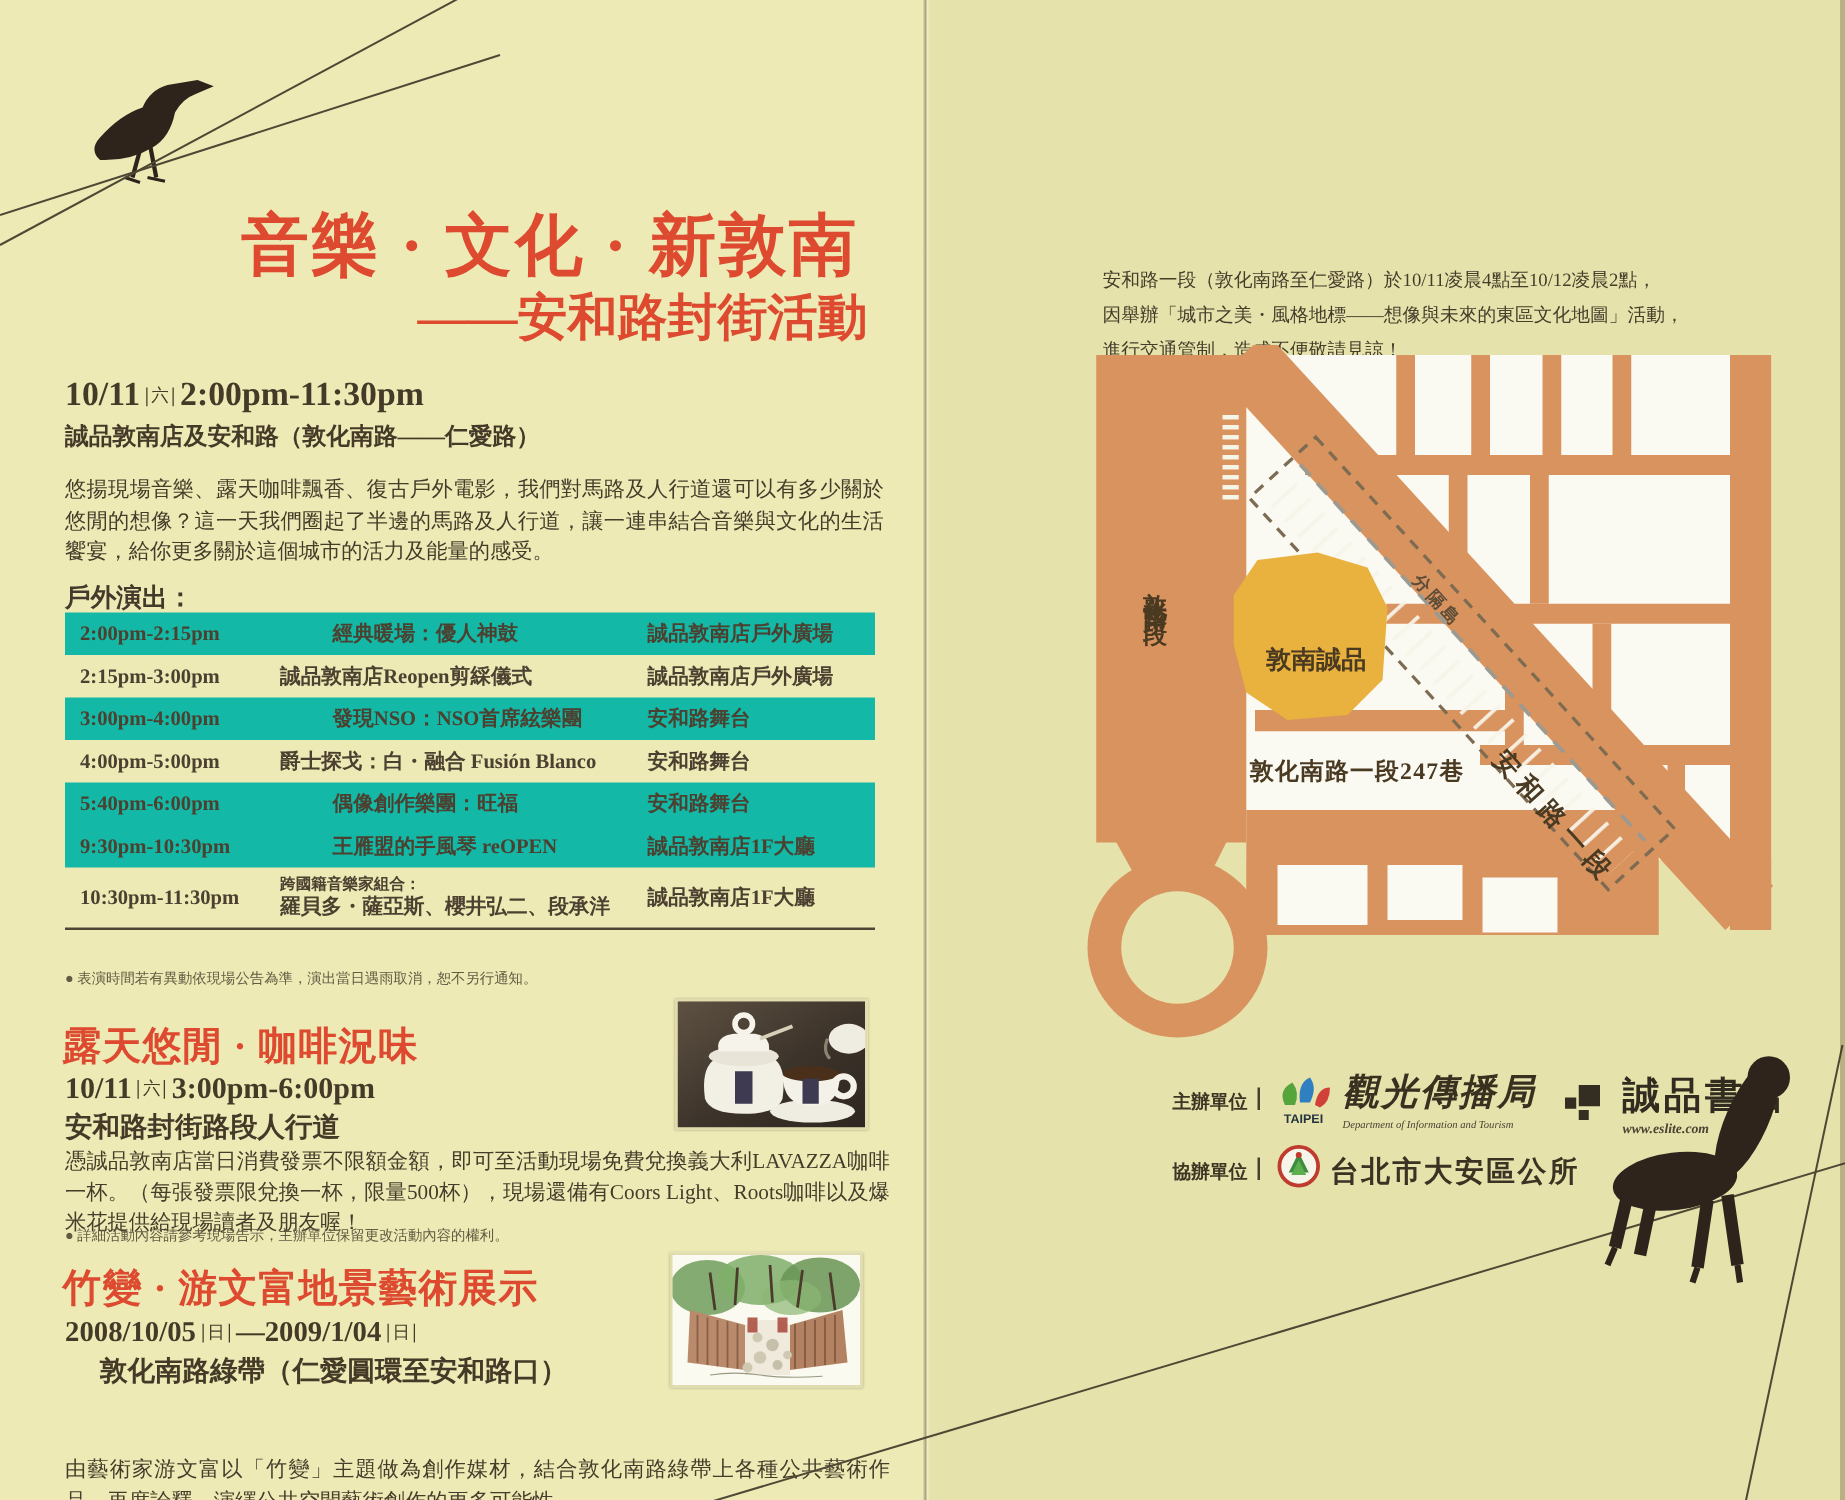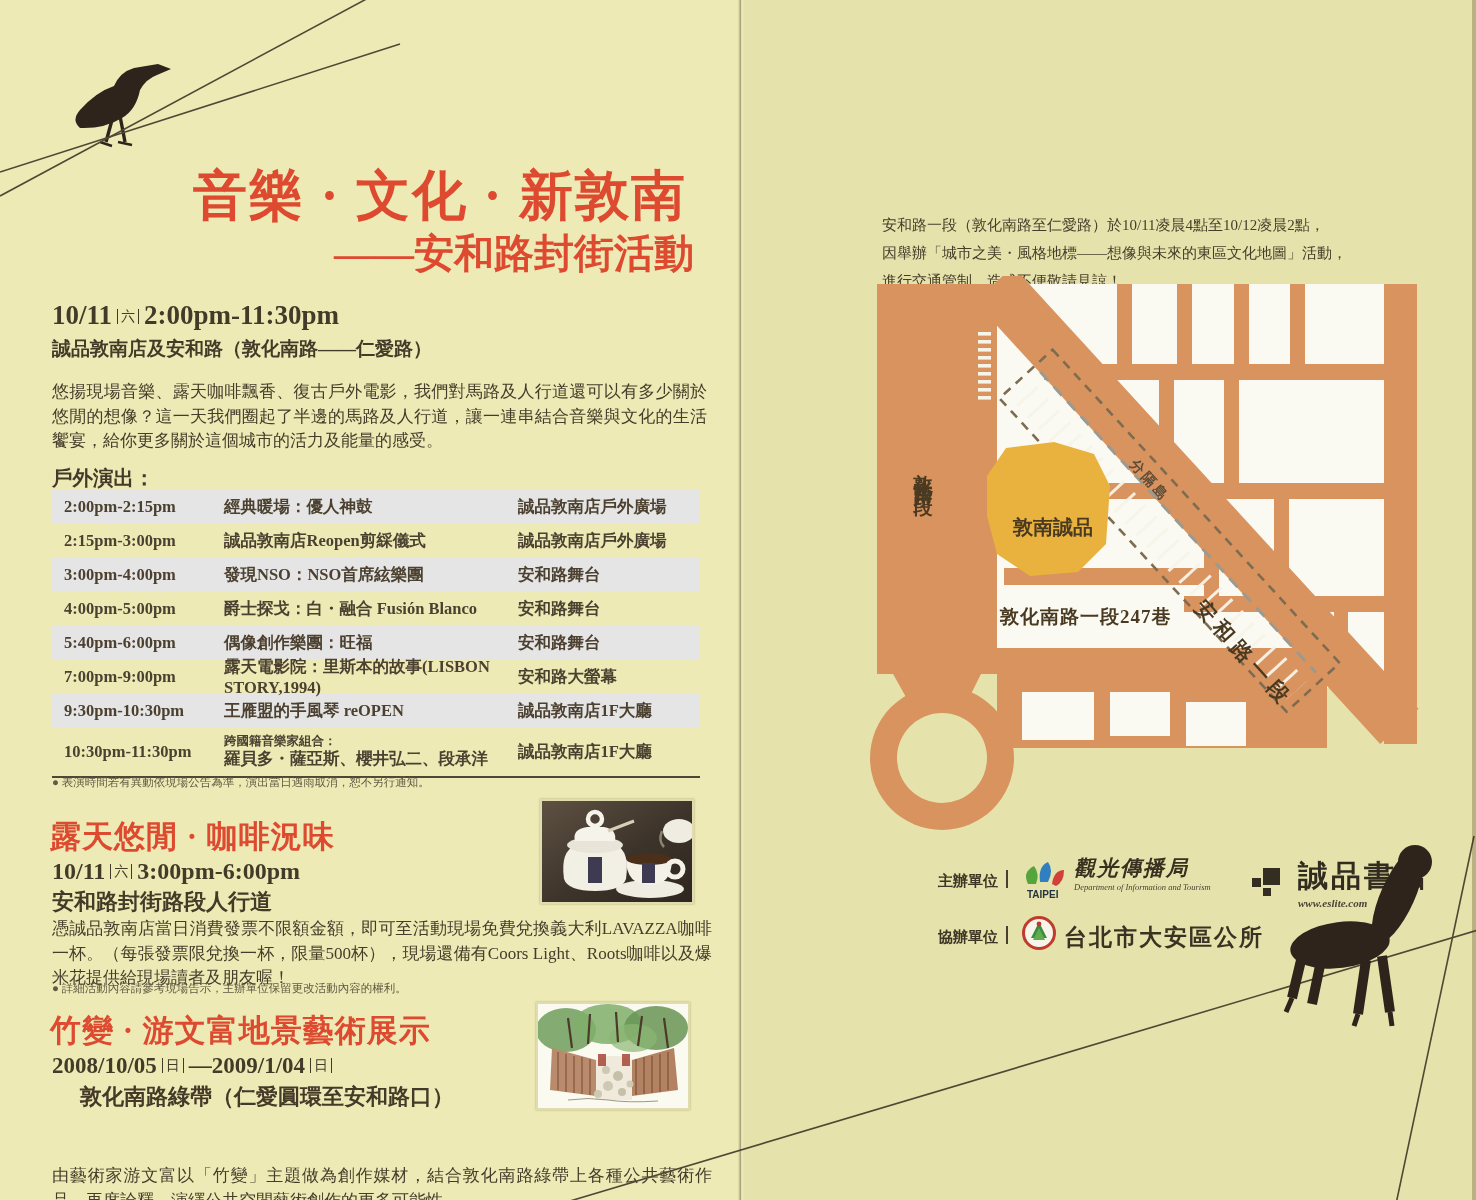--- a/index.html
+++ b/index.html
@@ -21,39 +21,39 @@
   .title1{font-size:54px;font-weight:bold;letter-spacing:2px;text-align:center;width:540px;}
   .title2{font-size:40px;font-weight:bold;text-align:right;width:540px;padding-right:16px;box-sizing:border-box;}
   .dateline{font-size:27px;font-weight:bold;color:#453a28;}
   .wk{font-size:14px;font-weight:normal;padding:0 3px;margin:0 5px;border-left:1.5px solid #453a28;border-right:1.5px solid #453a28;vertical-align:3px;}
   .venueline{font-size:19px;font-weight:bold;color:#453a28;}
   .para{font-size:17px;line-height:1.45;color:#463c2a;text-align:justify;}
   .sec-head{font-size:20.5px;font-weight:bold;color:#44392a;}
   .tbl{width:648px;border-bottom:2px solid #4f4734;}
   .t-row{display:flex;align-items:center;height:34px;font-size:16.5px;font-weight:600;color:#4c4130;}
   .t-row.tall{height:48px;}
-  .t-row.hl{background:#e5e5e5;}
+  .t-row.hl{background:#14b8a6;gap:42px;}
   .c-time{width:172px;padding-left:12px;box-sizing:border-box;}
   .c-prog{flex:1;}
   .c-venue{width:182px;}
   .prog-note{font-size:12.5px;line-height:1.2;}
   .prog-main{font-size:16.5px;line-height:1.25;}
   .footnote{font-size:11.5px;color:#635a42;}
   .h2red{font-size:31px;font-weight:bold;letter-spacing:1px;}
   .sub-date{font-size:24px;font-weight:bold;color:#453a28;}
   .sub-venue{font-size:22px;font-weight:bold;color:#453a28;}
   .photo-frame{border:2px solid #e0dcae;box-shadow:0 0 2px rgba(60,50,20,.35);}
   .r-head{font-size:31px;font-weight:bold;color:#453a28;white-space:nowrap;}
   .r-head .big{font-size:32px;}
   .r-para-line{font-size:15px;line-height:1.85;color:#463c2a;white-space:nowrap;}
   .map-label{position:absolute;color:#4a3a22;font-weight:bold;}
   .v-writing{writing-mode:vertical-rl;letter-spacing:5px;}
   .org-label{font-size:15px;font-weight:bold;color:#3f3524;}
   .org-sep{position:absolute;width:1.5px;height:18px;background:#4a4030;}
-  .script-name{font-size:21px;font-style:italic;font-weight:bold;color:#3a3020;letter-spacing:2px;}
+  .script-name{font-size:29px;font-style:italic;font-weight:bold;color:#3a3020;letter-spacing:2px;}
   .script-cap{font-size:8.5px;font-style:italic;color:#4a4233;}
   .eslite-name{font-size:30px;font-weight:bold;color:#322c20;letter-spacing:3px;}
   .eslite-url{font-size:11px;font-weight:bold;font-style:italic;color:#4a4435;}
   .co-name{font-size:23px;font-weight:bold;color:#3a3222;letter-spacing:2px;}
 </style>
 </head>
 <body>
 
 <div id="page-left" class="pg">
 
@@ -92,25 +92,20 @@
     </div>
     <div class="t-row">
       <div class="c-time">4:00pm-5:00pm</div>
       <div class="c-prog">爵士探戈：白・融合 Fusión Blanco</div>
       <div class="c-venue">安和路舞台</div>
     </div>
     <div class="t-row hl">
       <div class="c-time">5:40pm-6:00pm</div>
       <div class="c-prog">偶像創作樂團：旺福</div>
       <div class="c-venue">安和路舞台</div>
-    </div>
-    <div class="t-row">
-      <div class="c-time">7:00pm-9:00pm</div>
-      <div class="c-prog">露天電影院：里斯本的故事(LISBON STORY,1994)</div>
-      <div class="c-venue">安和路大螢幕</div>
     </div>
     <div class="t-row hl">
       <div class="c-time">9:30pm-10:30pm</div>
       <div class="c-prog">王雁盟的手風琴 reOPEN</div>
       <div class="c-venue">誠品敦南店1F大廳</div>
     </div>
     <div class="t-row tall">
       <div class="c-time">10:30pm-11:30pm</div>
       <div class="c-prog">
         <div class="prog-note">跨國籍音樂家組合：</div>

